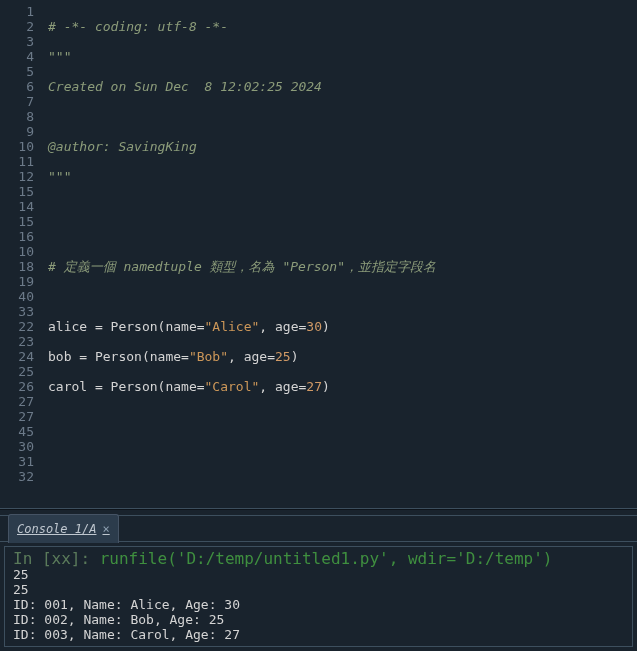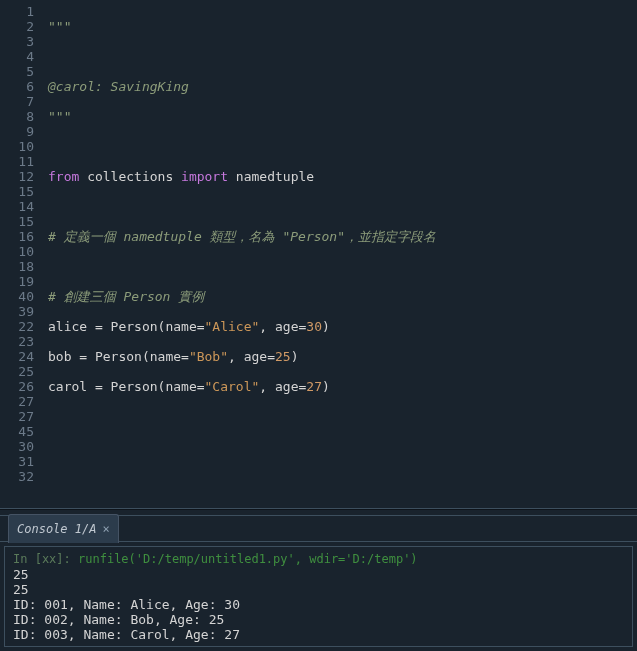--- a/index.html
+++ b/index.html
@@ -66,37 +66,38 @@
   align-items: center;
   background: #2c3c4c;
   border: 1px solid #455364;
   border-bottom: none;
   padding: 7px 8px;
   font-style: italic;
   font-size: 12px;
   color: #c0c8d0;
   gap: 6px;
   border-radius: 3px 3px 0 0;
+  text-decoration: underline;
 }
 .tab-close {
   font-style: normal;
   color: #8fa1b2;
   cursor: pointer;
 }
 .console-out {
   flex: 1;
   padding: 4px 8px;
   white-space: pre;
   color: #d4d4d4;
   line-height: 15px;
   overflow: auto;
   border: 1px solid #3d4f5e;
   margin: 4px;
 }
-.console-header { color: #3f8f3f; font-size: 12px; }
+.console-header { color: #3f8f3f; font-size: 16px; }
 .hdr-dim { color: #5a7a5a; }
 </style>
 </head>
 <body>
 
 <div class="editor">
   <div class="gutter">
     <div class="line">1</div>
     <div class="line">2</div>
     <div class="line">3</div>
@@ -110,45 +111,45 @@
     <div class="line">11</div>
     <div class="line">12</div>
     <div class="line">15</div>
     <div class="line">14</div>
     <div class="line">15</div>
     <div class="line">16</div>
     <div class="line">10</div>
     <div class="line">18</div>
     <div class="line">19</div>
     <div class="line">40</div>
-    <div class="line">39</div>
+    <div class="line">33</div>
     <div class="line">22</div>
     <div class="line">23</div>
     <div class="line">24</div>
     <div class="line">25</div>
     <div class="line">26</div>
     <div class="line">27</div>
     <div class="line">27</div>
     <div class="line">45</div>
     <div class="line">30</div>
     <div class="line">31</div>
     <div class="line">32</div>
     <div class="line"></div>
   </div>
   <div class="code">
+<div class="line"><span class="c-comment"># -*- coding: utf-8 -*-</span></div>
+<div class="line"><span class="c-docstr">"""</span></div>
+<div class="line"><span class="c-docstr">Created on Sun Dec  8 12:02:25 2024</span></div>
+<div class="line"></div>
+<div class="line"><span class="c-docstr">@author: SavingKing</span></div>
 <div class="line"><span class="c-docstr">"""</span></div>
 <div class="line"></div>
-<div class="line"><span class="c-docstr">@carol: SavingKing</span></div>
-<div class="line"><span class="c-docstr">"""</span></div>
-<div class="line"></div>
-<div class="line"><span class="c-keyword">from</span> <span class="c-name">collections</span> <span class="c-keyword">import</span> <span class="c-name">namedtuple</span></div>
 <div class="line"></div>
 <div class="line"><span class="c-comment"># 定義一個 namedtuple 類型，名為 "Person"，並指定字段名</span></div>
 <div class="line"></div>
-<div class="line"><span class="c-comment"># 創建三個 Person 實例</span></div>
 <div class="line"><span class="c-name">alice = Person(name=</span><span class="c-string">"Alice"</span><span class="c-name">, age=</span><span class="c-number">30</span><span class="c-name">)</span></div>
 <div class="line"><span class="c-name">bob = Person(name=</span><span class="c-string">"Bob"</span><span class="c-name">, age=</span><span class="c-number">25</span><span class="c-name">)</span></div>
 <div class="line"><span class="c-name">carol = Person(name=</span><span class="c-string">"Carol"</span><span class="c-name">, age=</span><span class="c-number">27</span><span class="c-name">)</span></div>
 <div class="line"></div>
 
 
 
 
 
 

